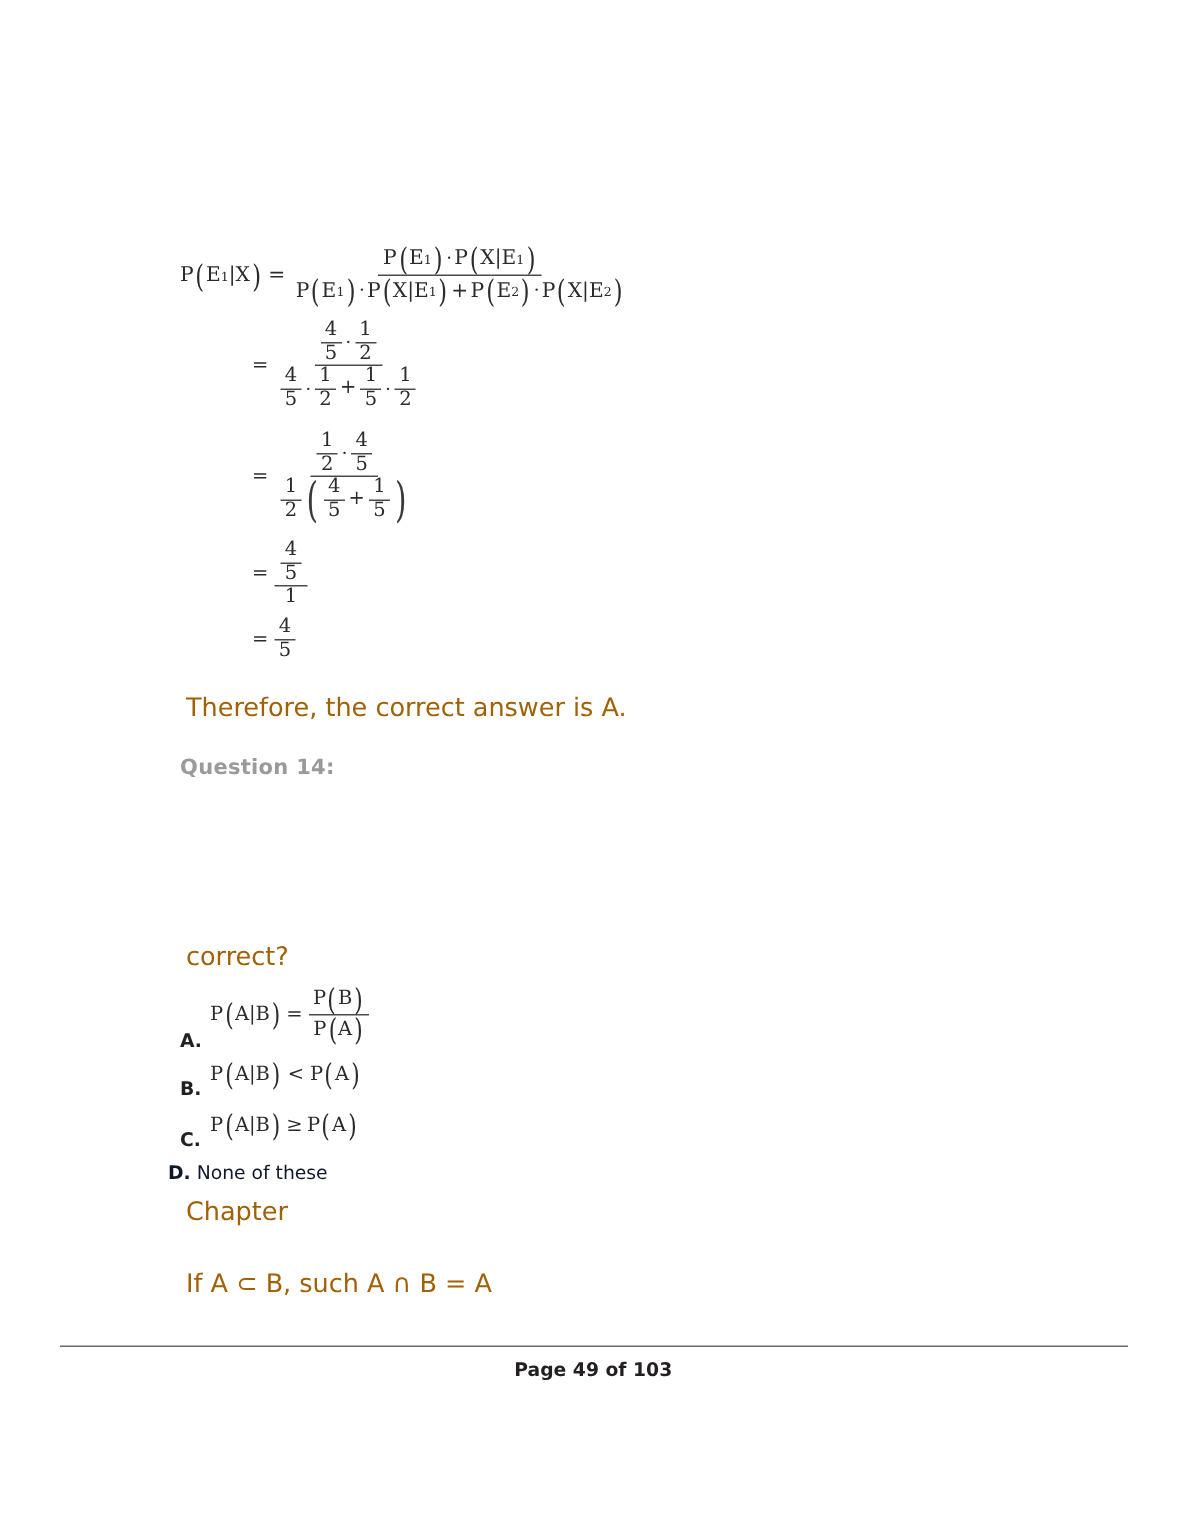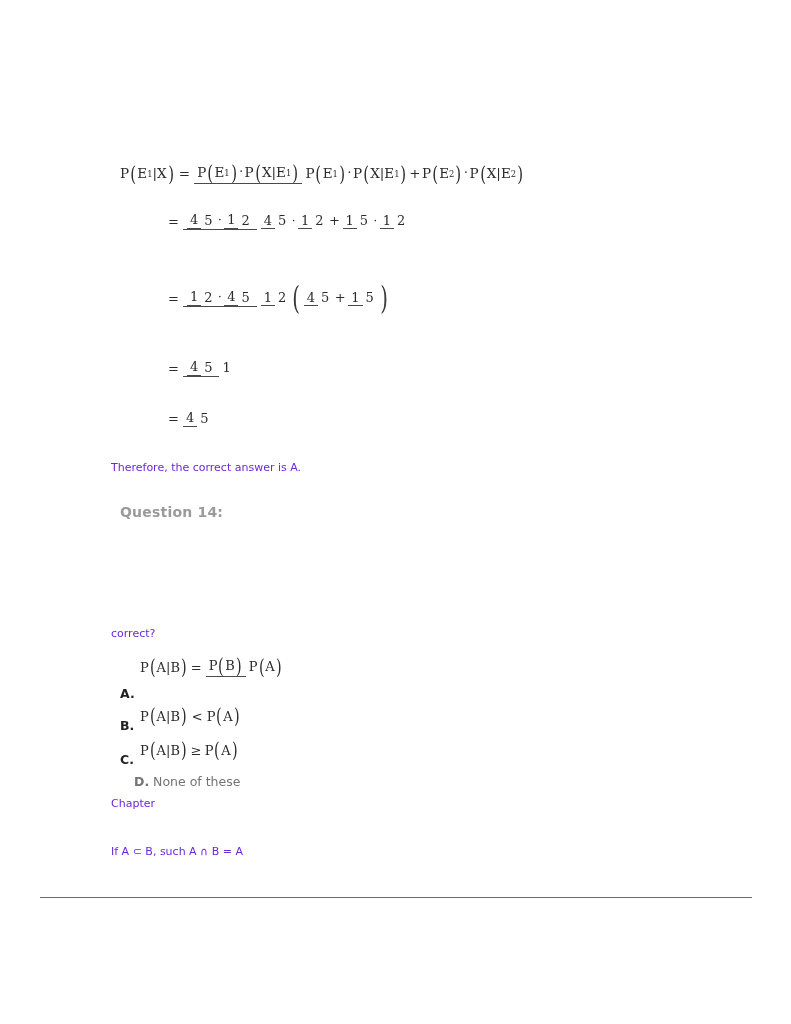--- a/index.html
+++ b/index.html
@@ -36,24 +36,24 @@
     font-size: 12.5px;
     color: #231f20;
   }
   .rh-left   { position: absolute; left: 3px;  top: 0; }
   .rh-center { position: absolute; left: 0; right: 0; top: 0; text-align: center; }
   .rh-right  { position: absolute; right: 13px; top: 0; }
 
   
   .para {
     position: absolute;
-    left: 111px;
-    font-size: 11px;
+    left: 124px;
+    font-size: 17px;
     line-height: 1.45;
-    color: #6d28d9;
+    color: #a16207;
     white-space: nowrap;
   }
   .qhead {
     position: absolute;
     left: 120px;
     font-size: 14px;
     font-weight: bold;
     color: #9a9a9a;
     letter-spacing: 0.2px;
   }
@@ -67,21 +67,21 @@
     line-height: 1;
     white-space: nowrap;
   }
   .mrow {
     display: inline-flex;
     align-items: center;
     vertical-align: middle;
   }
   .frac {
     display: inline-flex;
-    flex-direction: row;
+    flex-direction: column;
     align-items: center;
     vertical-align: middle;
     margin: 0 1px;
   }
   .frac > .num,
   .frac > .den {
     display: flex;
     align-items: center;
     justify-content: center;
     padding: 0 3px;
@@ -119,23 +119,23 @@
   
   .optlabel {
     position: absolute;
     left: 120px;
     font-size: 12.5px;
     font-weight: bold;
     color: #231f20;
   }
   .optplain {
     position: absolute;
-    left: 134px;
+    left: 112px;
     font-size: 12.5px;
-    color: #737373;
+    color: #0f172a;
     white-space: nowrap;
   }
   .optplain b { font-weight: bold; }
 
   
   .footer-rule {
     position: absolute;
     left: 40px;
     top: 897px;
     width: 712px;
@@ -376,14 +376,15 @@
 
   <div class="optplain" style="top:774px;">
     <b>D.</b>
     <span>None of these</span>
   </div>
 
   <div class="para" style="top:796px;">Chapter</div>
   <div class="para" style="top:844px;">If A ⊂ B, such A ∩ B = A</div>
 
   <div class="footer-rule"></div>
+  <div class="footer-text">Page 49 of 103</div>
 
 </div>
 
 </body></html>

